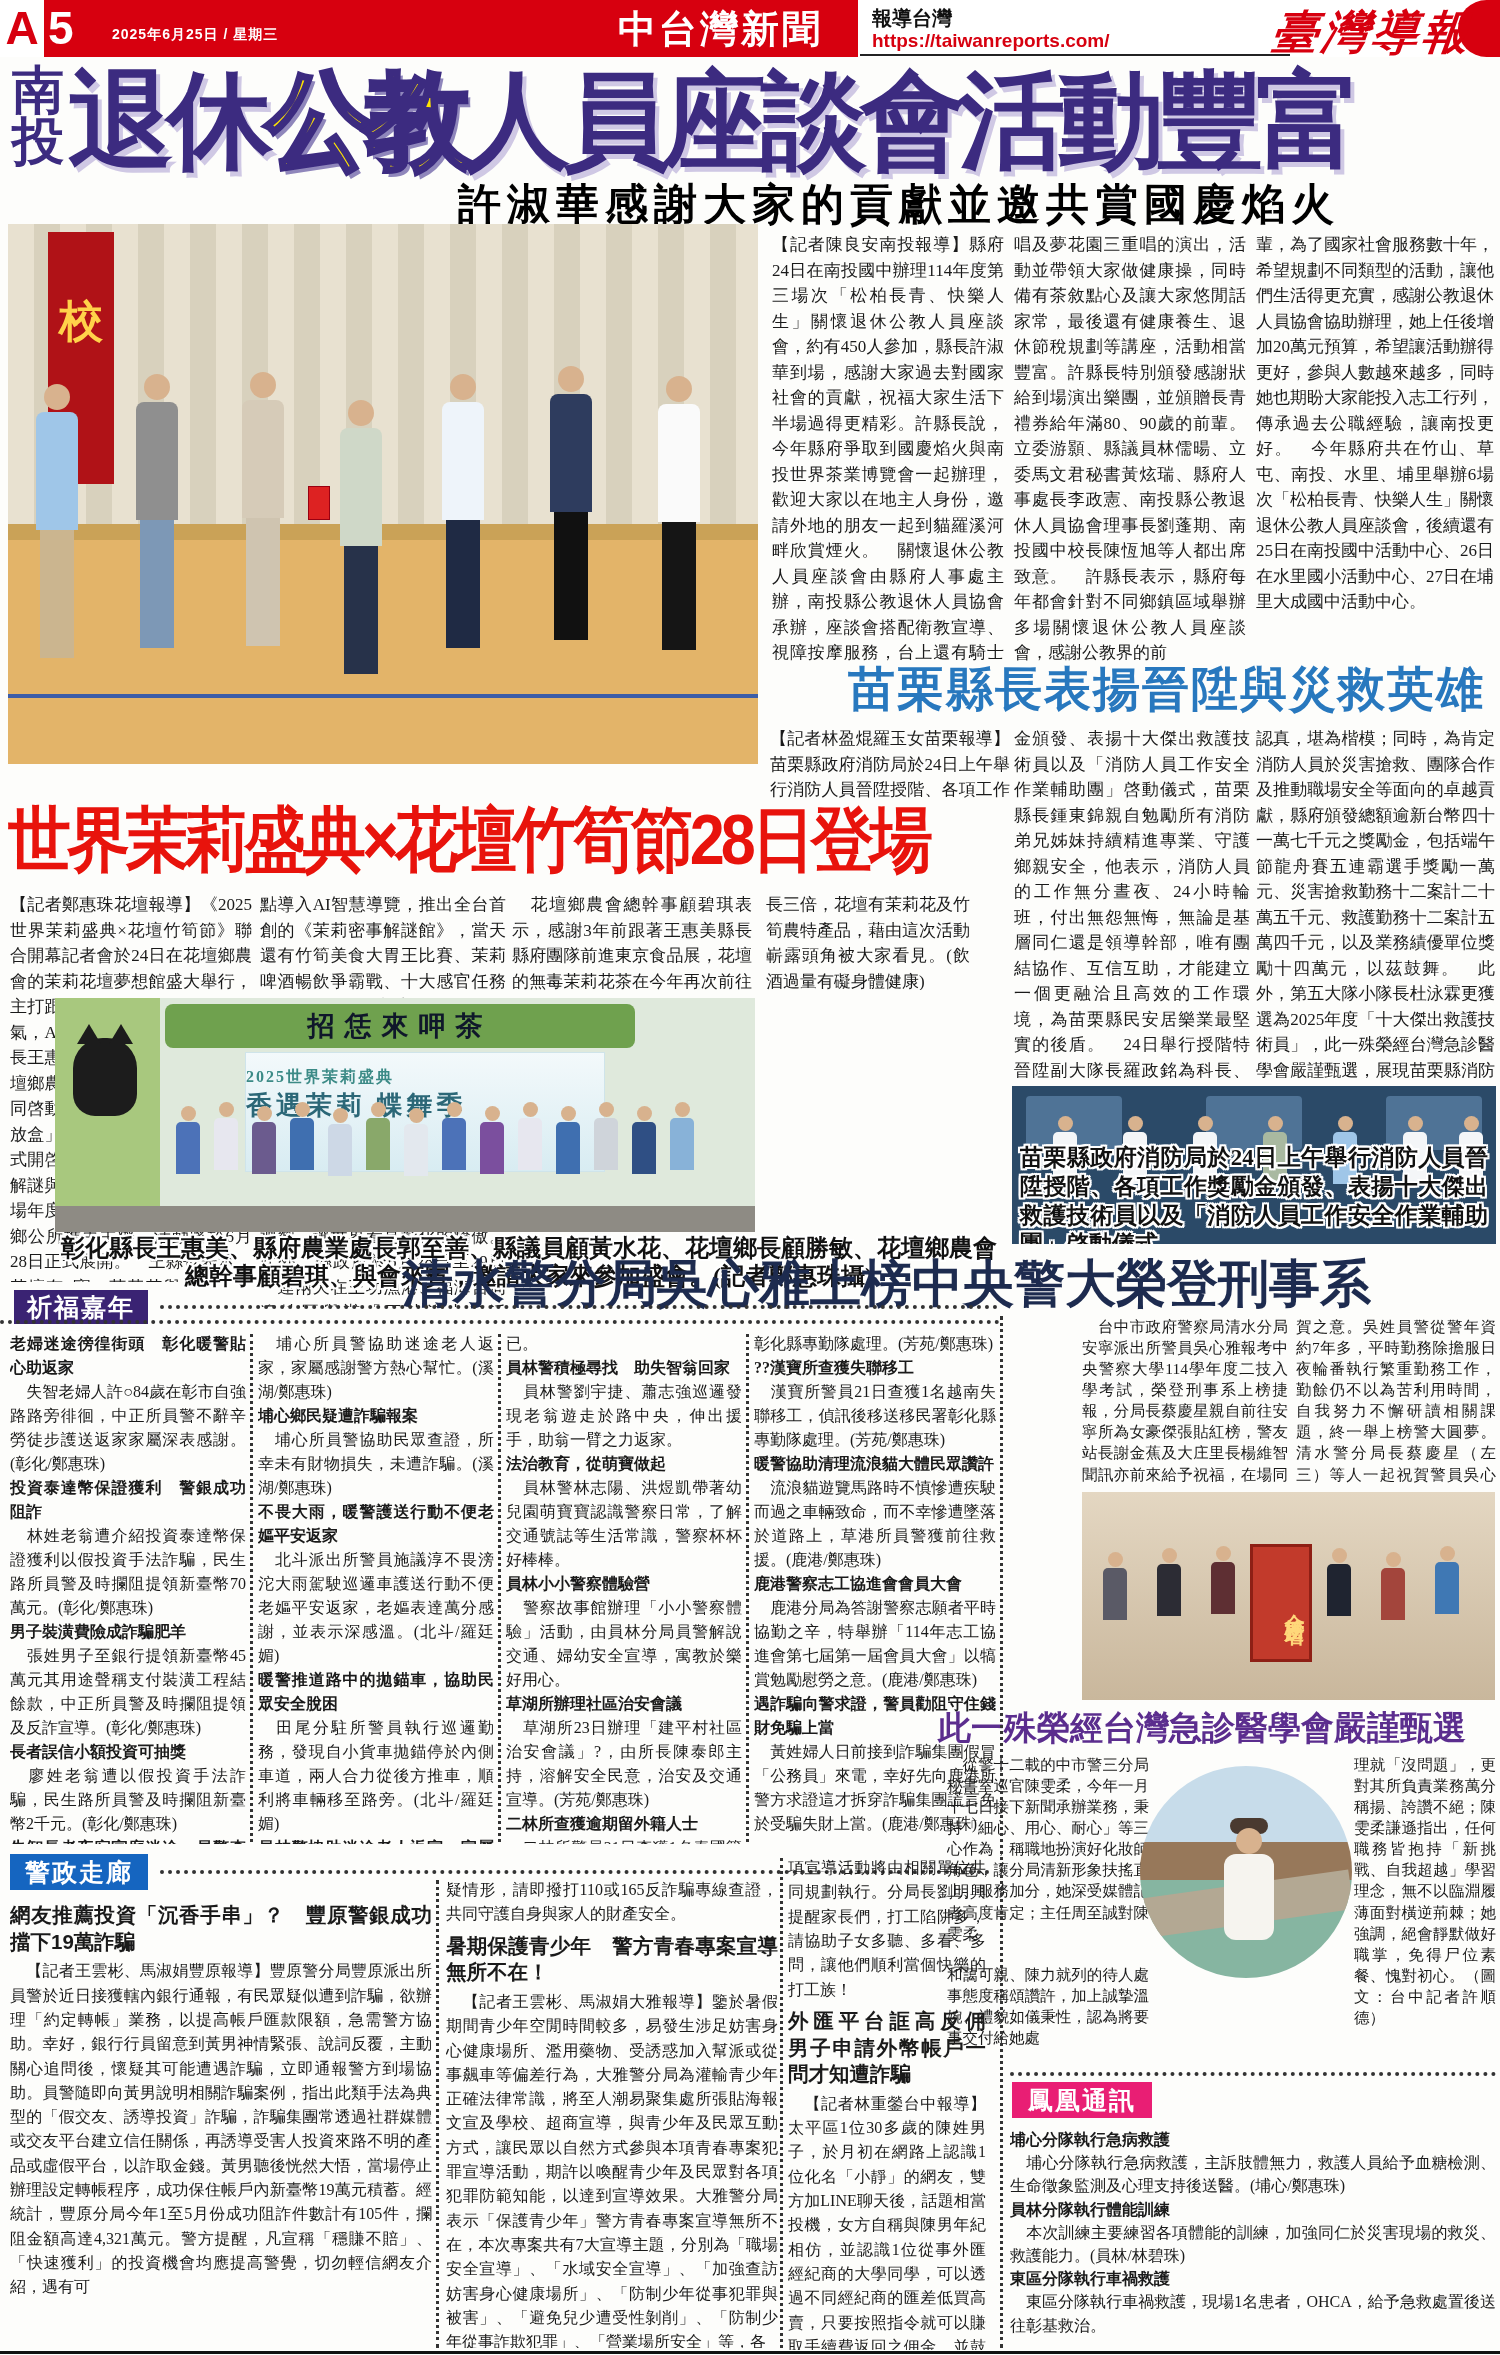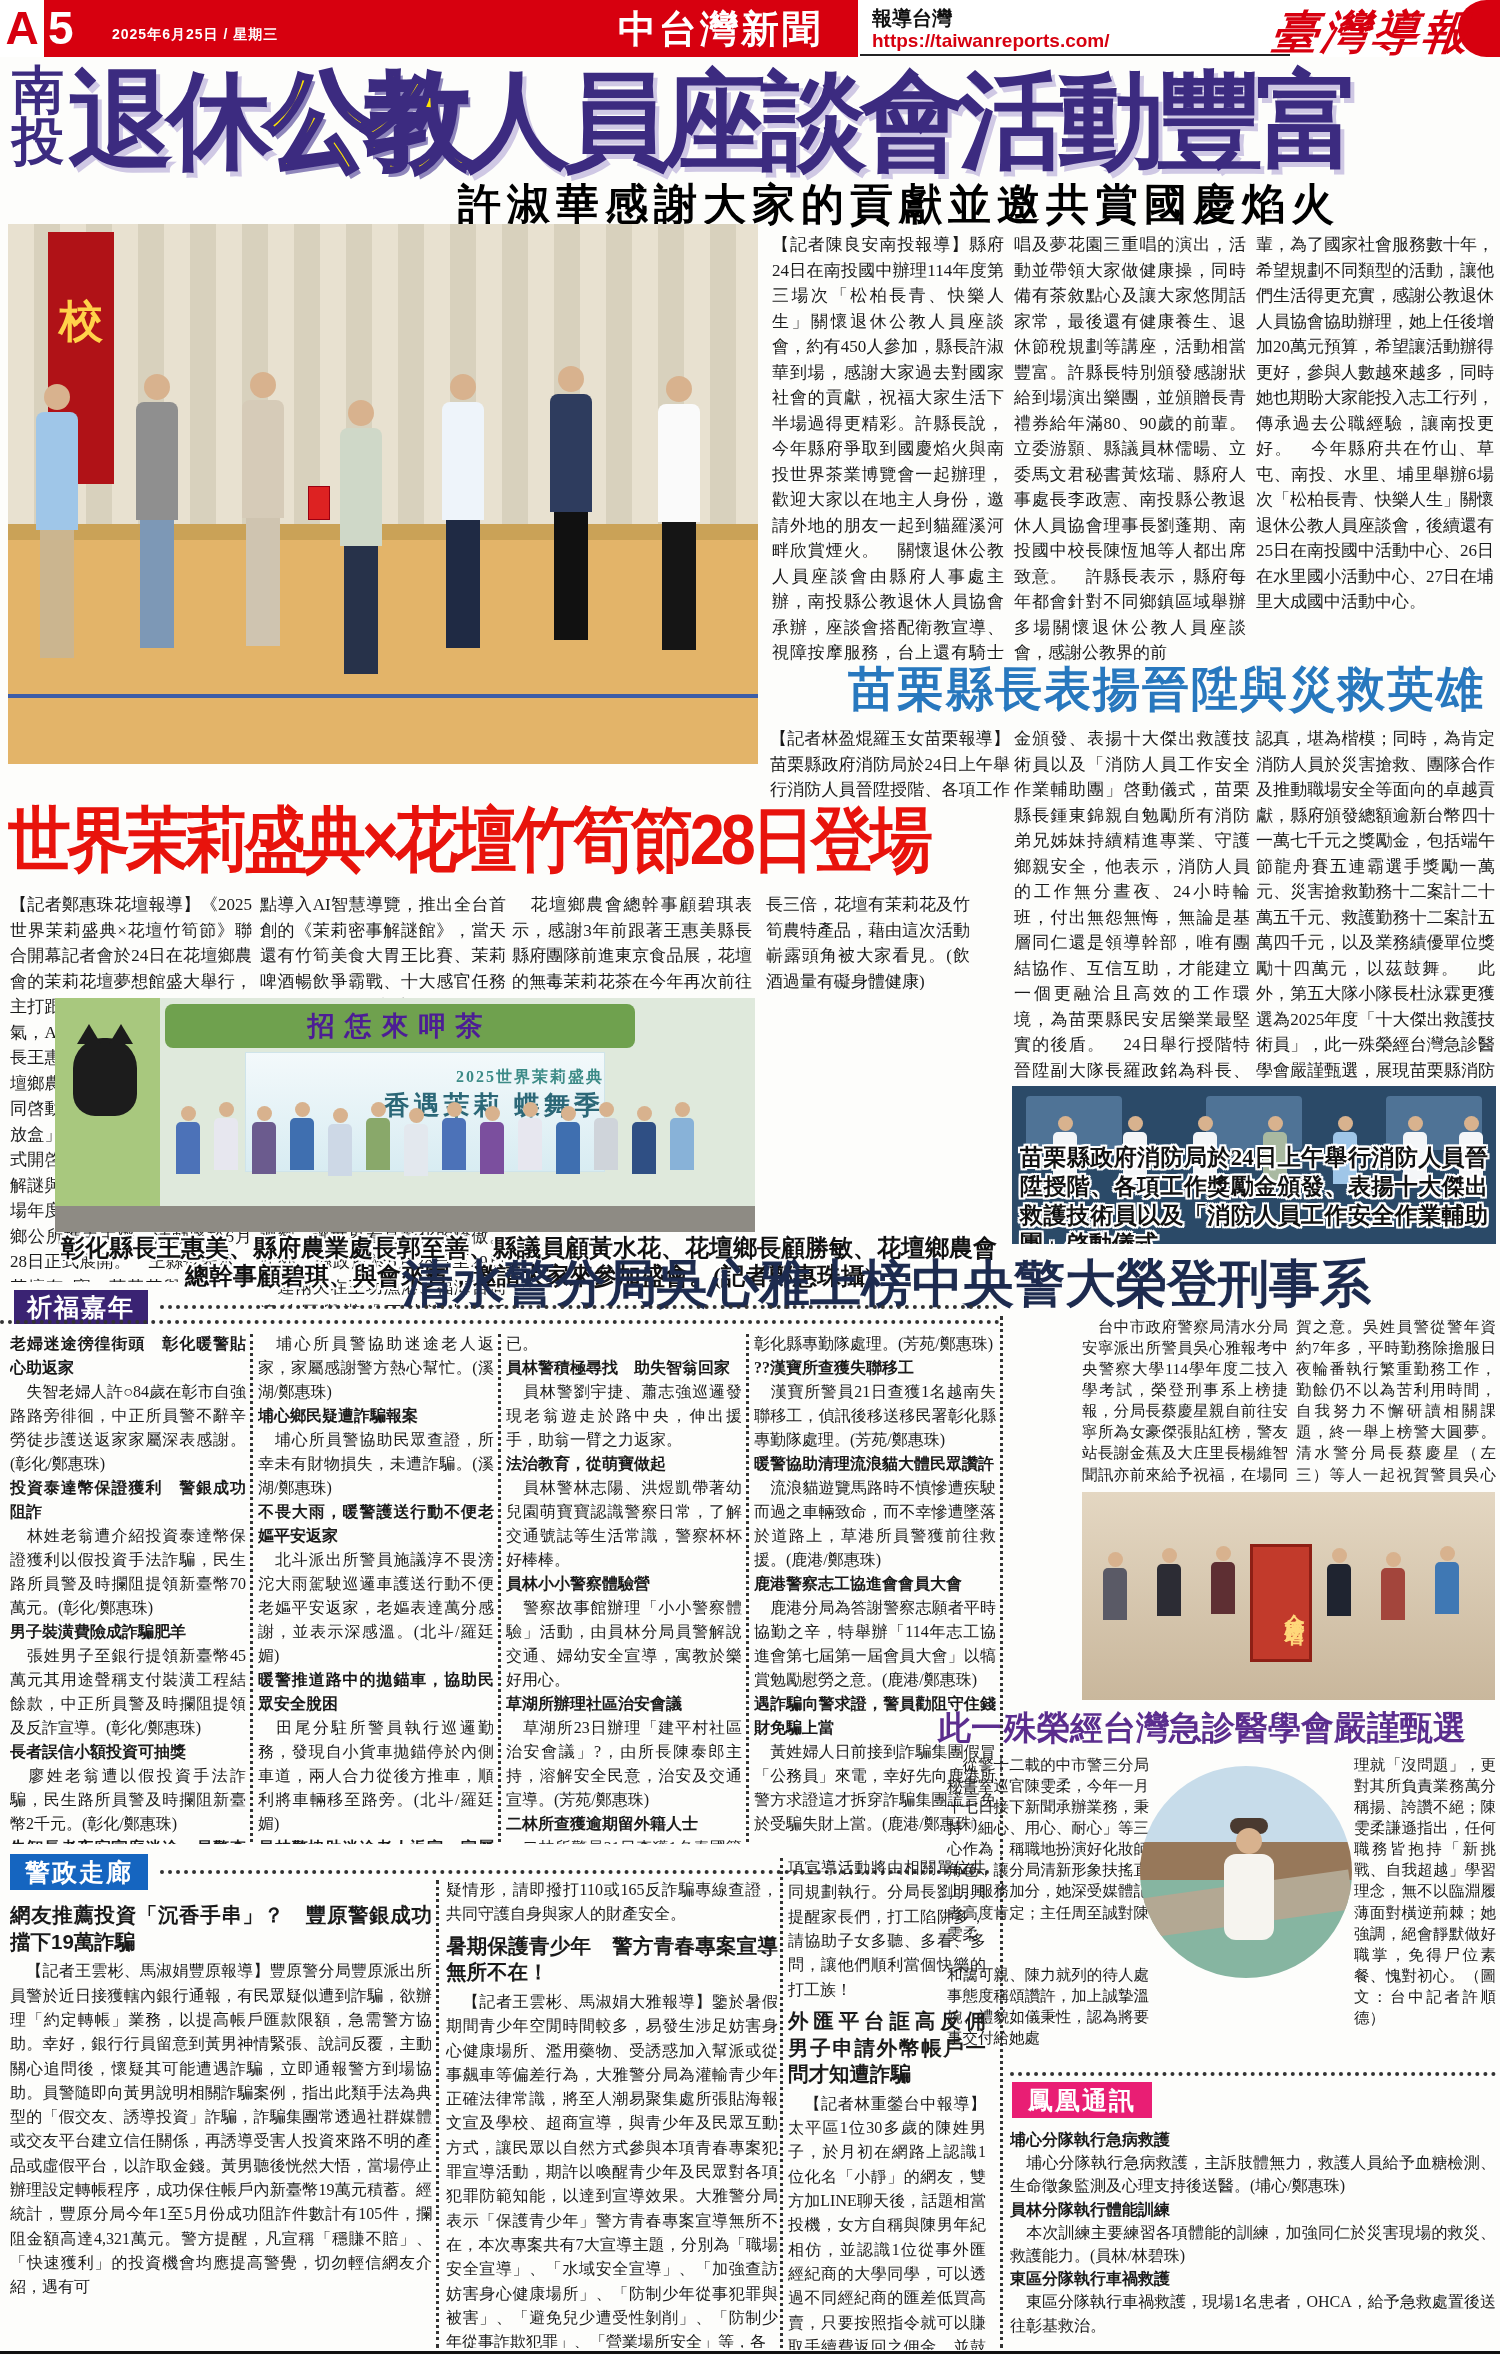--- a/index.html
+++ b/index.html
@@ -58,29 +58,29 @@
   #photo1 .line{position:absolute;left:0;top:470px;width:750px;height:4px;background:#3c5da8}
   #photo1 .banner{position:absolute;left:40px;top:8px;width:66px;height:252px;background:#b01217;
     color:#ffd24a;font-size:44px;font-weight:bold;text-align:center;padding-top:60px}
   .fig{position:absolute;width:46px}
   .fig .hd{width:26px;height:26px;border-radius:50%;background:#d8b28e;margin:0 auto 2px}
   .fig .bd{height:118px;background:var(--s);border-radius:8px 8px 0 0;margin:0 2px}
   .fig .lg{height:128px;background:var(--p);margin:0 6px}
   #cap1{left:8px;top:766px;width:750px}
   #photo2{left:55px;top:998px;width:700px;height:234px;background:#dfe9dc}
   #photo2 .ban{position:absolute;left:110px;top:6px;width:470px;height:44px;background:#6fa14e;border-radius:8px;
-    color:#4c1d95;font-weight:900;font-size:27px;text-align:center;line-height:44px;letter-spacing:10px}
+    color:#0f172a;font-weight:900;font-size:27px;text-align:center;line-height:44px;letter-spacing:10px}
   #photo2 .mural{position:absolute;left:0;top:0;width:105px;height:234px;background:#a8c87e}
   #photo2 .cat{position:absolute;left:18px;top:40px;width:64px;height:78px;background:#1c1c1c;border-radius:30px 30px 22px 22px}
   #photo2 .cat:before{content:"";position:absolute;left:4px;top:-14px;border-left:12px solid transparent;
     border-right:12px solid transparent;border-bottom:20px solid #1c1c1c}
   #photo2 .cat:after{content:"";position:absolute;right:4px;top:-14px;border-left:12px solid transparent;
     border-right:12px solid transparent;border-bottom:20px solid #1c1c1c}
   #photo2 .bk{position:absolute;left:190px;top:54px;width:360px;height:120px;
-    background:linear-gradient(#f3f9fb,#d8ecf2);border:1px solid #cfe4ea;text-align:right}
+    background:linear-gradient(#f3f9fb,#d8ecf2);border:1px solid #cfe4ea;text-align:left}
   #photo2 .bk .t1{margin-top:14px;font-size:16px;font-weight:bold;color:#3b8a86;letter-spacing:2px}
   #photo2 .bk .t2{font-size:26px;font-weight:900;color:#2b6777;letter-spacing:4px}
   #photo2 .stage{position:absolute;left:0;top:208px;width:700px;height:26px;background:#8e8b84}
   .fig2{position:absolute;width:26px}
   .fig2 .hd{width:15px;height:15px;border-radius:50%;background:#d8b28e;margin:0 auto 1px}
   .fig2 .bd{height:52px;background:var(--s);border-radius:5px 5px 0 0;margin:0 1px}
   #cap2{left:55px;top:1234px;width:948px;font-size:24px;line-height:1.18;text-align:center}
   #photo3{left:1012px;top:1086px;width:484px;height:158px;background:#2b4a68}
   #photo3 .scr{position:absolute;top:10px;width:96px;height:54px;background:#4f7396;border-radius:4px}
   #cap3{position:absolute;left:8px;top:58px;width:468px;font-size:23px;line-height:1.25;text-align:justify}

